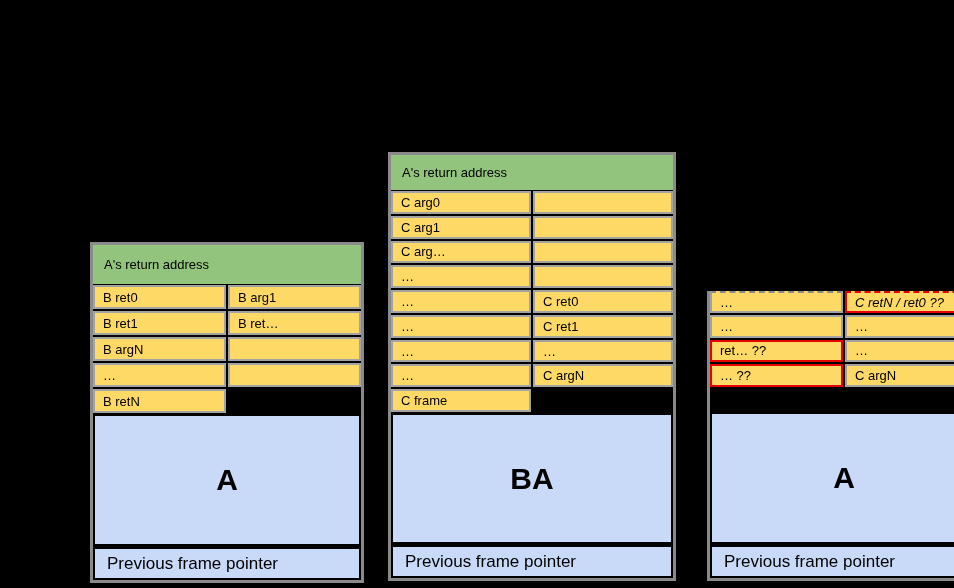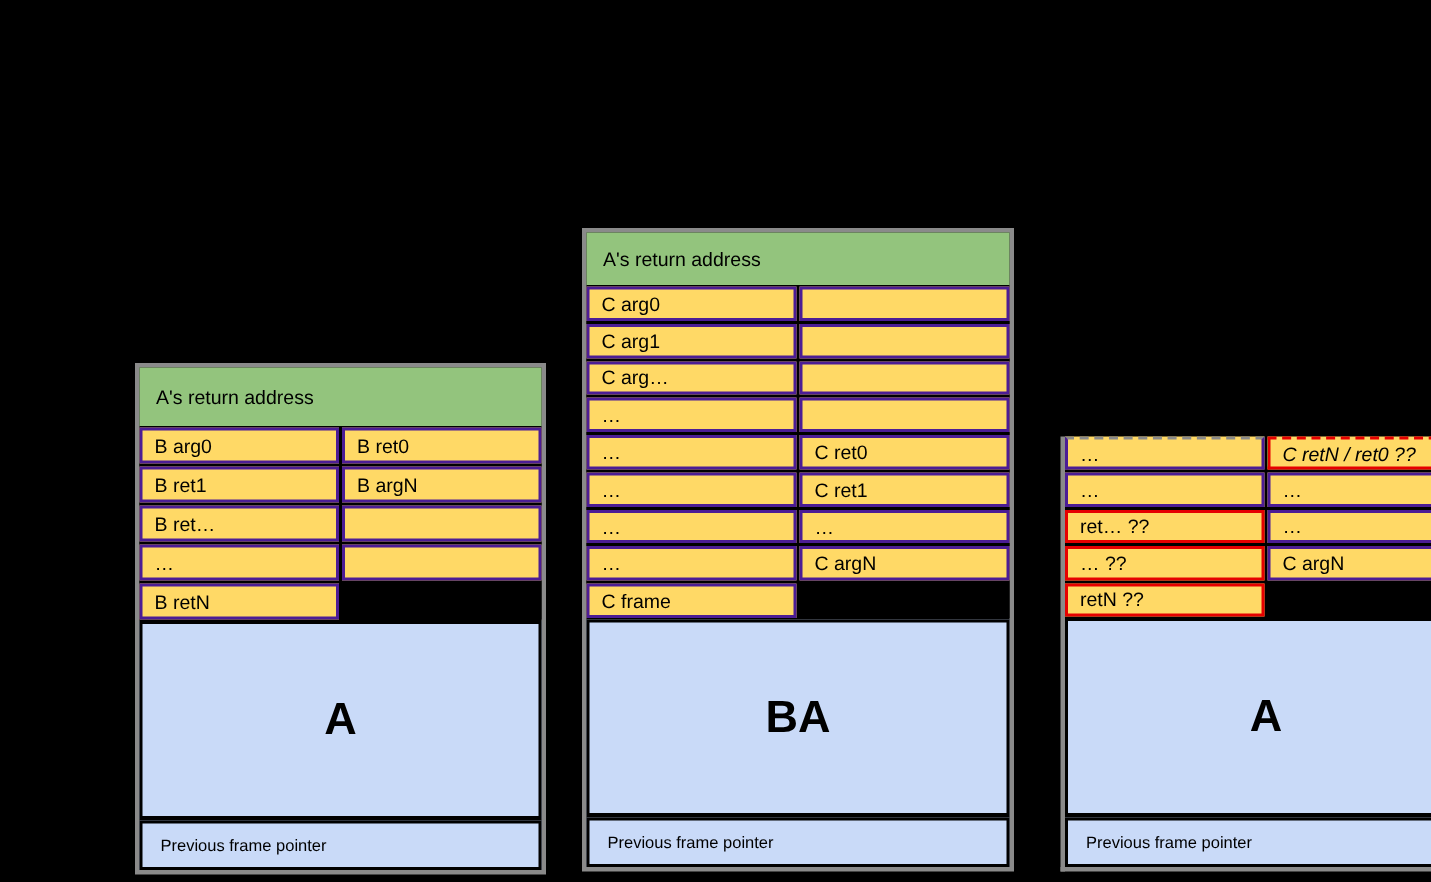--- a/index.html
+++ b/index.html
@@ -30,21 +30,21 @@
   }
   .cells {
     display:grid;
     grid-template-columns:1fr 1fr;
     gap:2px;
     flex:none;
     background:#000;
   }
   .cell {
     background:#ffd966;
-    border:2px solid #4c1d95;
+    border:2px solid #a3a3a3;
     box-sizing:border-box;
     display:flex; align-items:center;
     padding-left:8px;
     font-size:13px;
     overflow:hidden;
     white-space:nowrap;
   }
   .cell.red { border-color:#e60000; }
   #d-right { border-top:none; }
   #d-right .cell.row0 { border-top-style:dashed; border-top-color:#8a8a8a; }
@@ -57,21 +57,21 @@
     font-weight:bold;
     font-size:30px;
     flex:none;
   }
   .footer {
     background:#c9daf8;
     border:2px solid #000;
     box-sizing:border-box;
     display:flex; align-items:center;
     padding-left:12px;
-    font-size:11px;
+    font-size:17px;
     flex:none;
   }
   
   #d-left { left:46px; top:242px; width:274px; }
   #d-left .header { height:39px; }
   #d-left .cells  { height:128px; grid-template-rows:repeat(5,1fr); }
   #d-left .frame  { height:132px; }
   #d-left .footer { height:33px; }
   
   #d-mid { left:344px; top:152px; width:288px; }
@@ -84,25 +84,25 @@
   #d-right .cells  { height:120px; grid-template-rows:repeat(5,1fr); }
   #d-right .frame  { height:132px; }
   #d-right .footer { height:33px; }
 </style>
 </head>
 <body>
 
 <div class="diagram" id="d-left">
   <div class="header">A's return address</div>
   <div class="cells">
-      <div class="cell row0">B arg0</div>
       <div class="cell row0">B ret0</div>
+      <div class="cell">B arg1</div>
       <div class="cell">B ret1</div>
+      <div class="cell">B ret…</div>
       <div class="cell">B argN</div>
-      <div class="cell">B ret…</div>
       <div class="cell"></div>
       <div class="cell">…</div>
       <div class="cell"></div>
       <div class="cell">B retN</div>
     </div>
   <div class="frame">A</div>
   <div class="footer">Previous frame pointer</div>
 </div>
 
 <div class="diagram" id="d-mid">
@@ -133,17 +133,16 @@
 <div class="diagram" id="d-right">
   <div class="cells">
       <div class="cell row0">…</div>
       <div class="cell red row0">C retN / ret0 ??</div>
       <div class="cell">…</div>
       <div class="cell">…</div>
       <div class="cell red">ret… ??</div>
       <div class="cell">…</div>
       <div class="cell red">… ??</div>
       <div class="cell">C argN</div>
-      <div class="cell red">retN ??</div>
     </div>
   <div class="frame">A</div>
   <div class="footer">Previous frame pointer</div>
 </div>
 
 </body></html>

